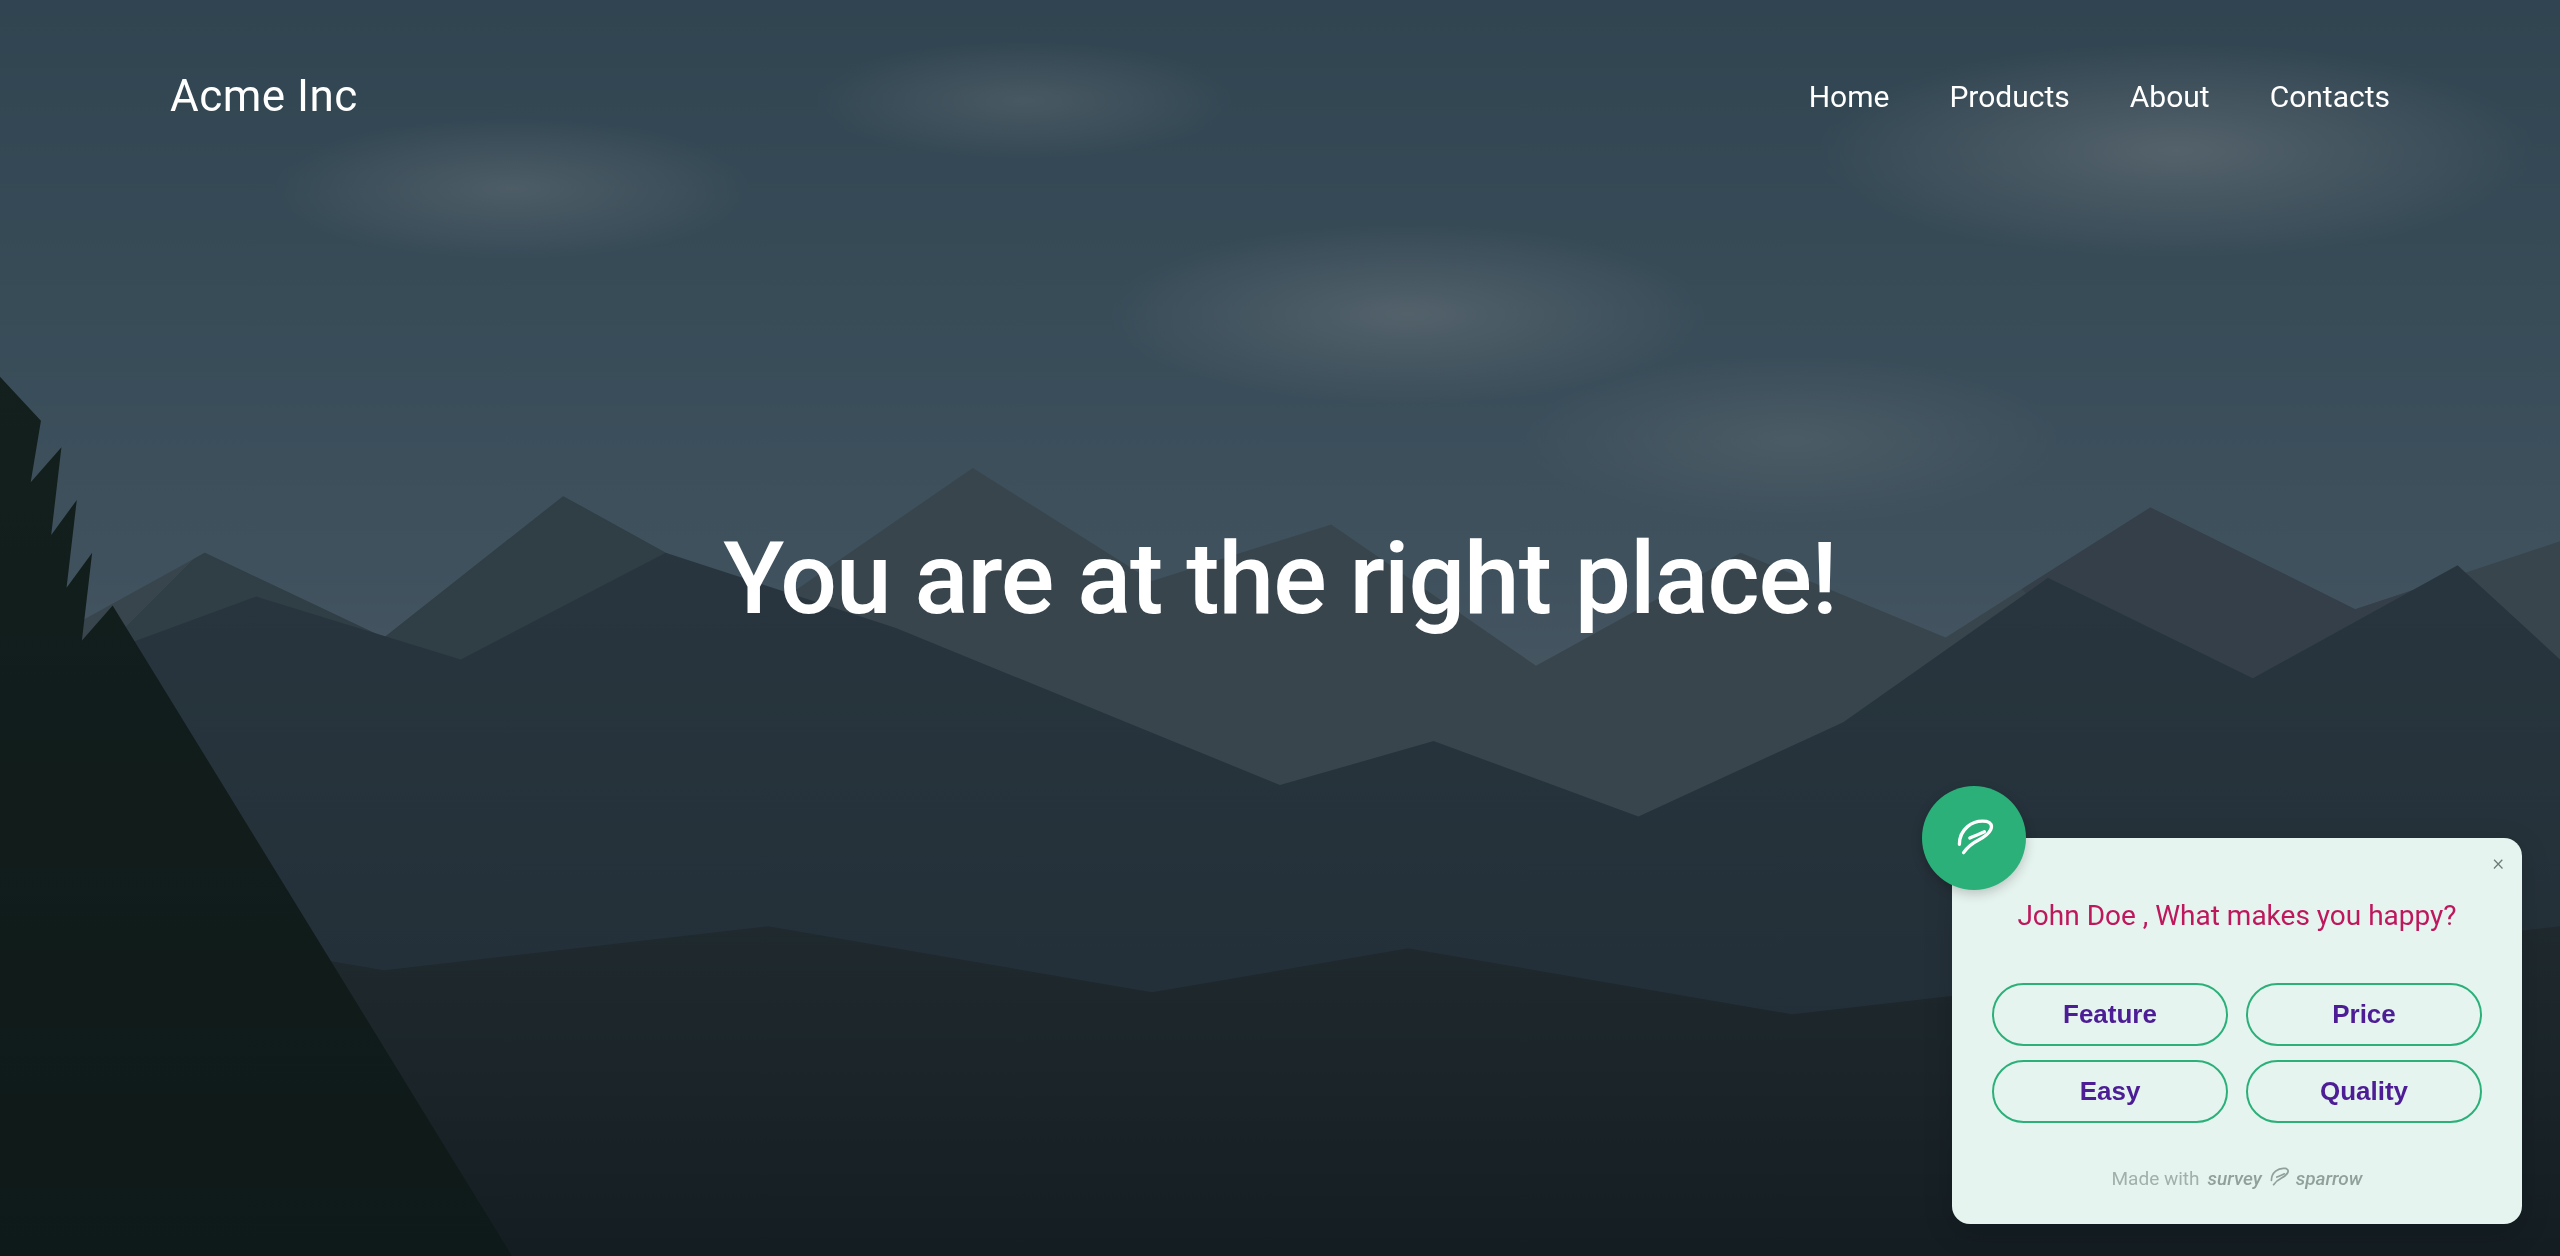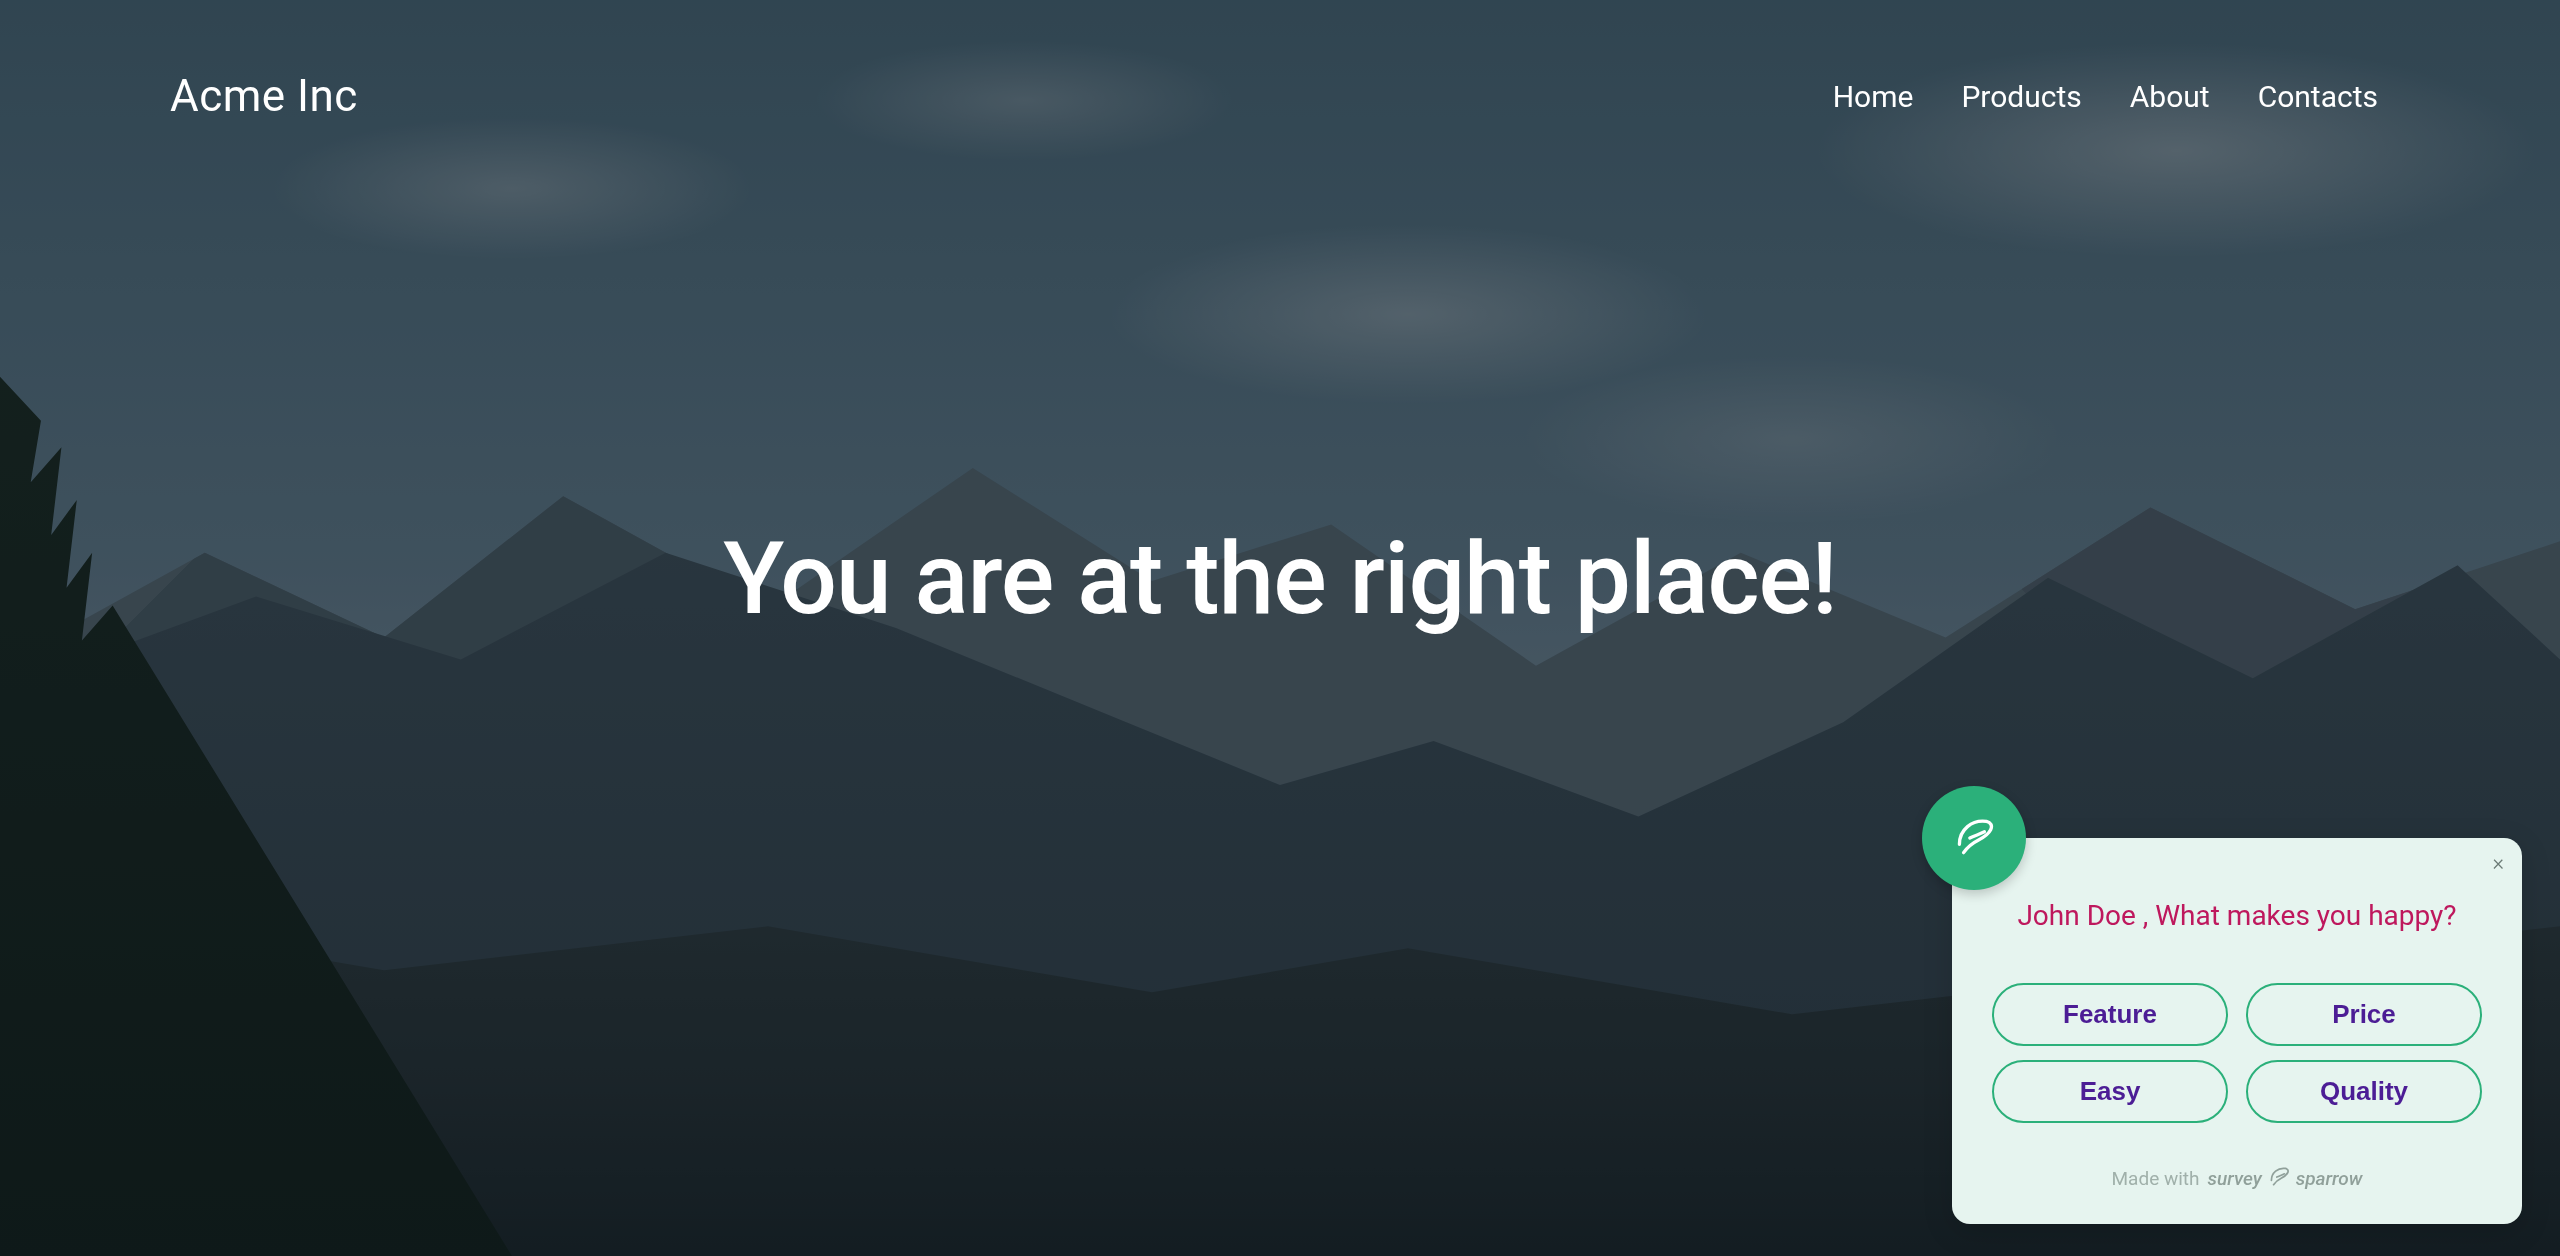--- a/index.html
+++ b/index.html
@@ -89,38 +89,38 @@
     .overlay {
       position: absolute;
       inset: 0;
       background: rgba(15, 25, 35, 0.55);
     }
 
     .header {
       position: absolute;
       top: 0;
       left: 0;
-      right: 12px;
+      right: 0;
       display: flex;
       justify-content: space-between;
       align-items: center;
       padding: 70px 170px;
       z-index: 10;
     }
 
     .brand {
       color: #ffffff;
       font-size: 44px;
       font-weight: 400;
       letter-spacing: 0.5px;
     }
 
     .nav {
       display: flex;
-      gap: 48px;
+      gap: 60px;
     }
 
     .nav-link {
       color: #ffffff;
       font-size: 30px;
       font-weight: 400;
       text-decoration: none;
       cursor: pointer;
     }
 

